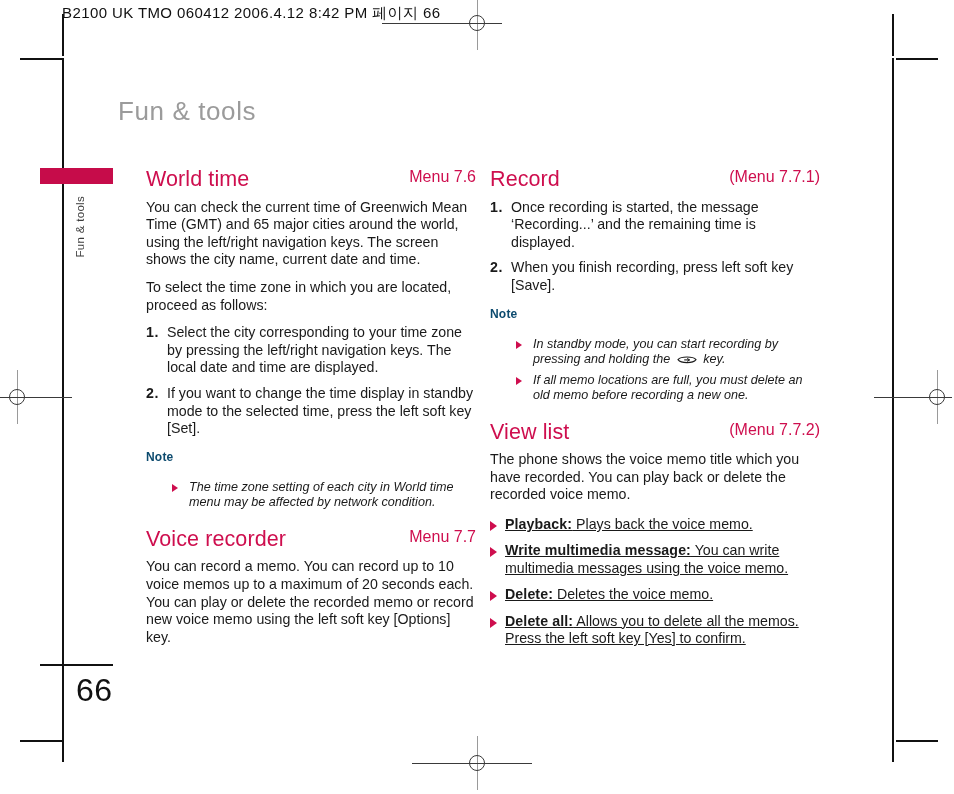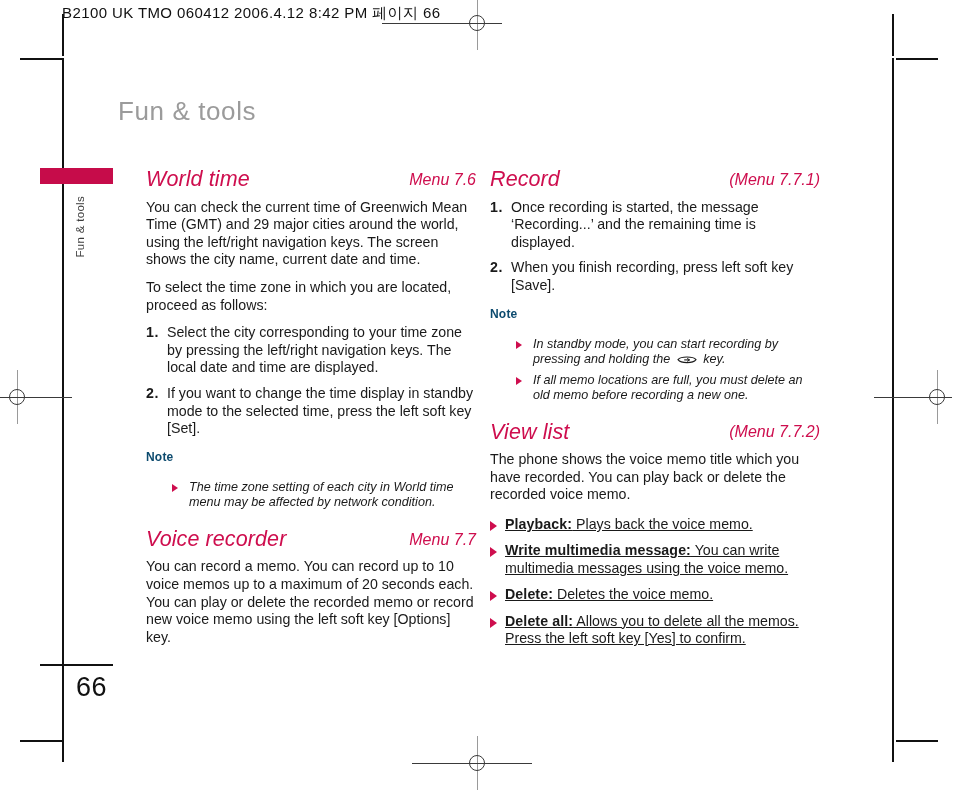--- a/index.html
+++ b/index.html
@@ -96,42 +96,41 @@
   
   .folio-rule {
     position: absolute;
     left: 40px; top: 664px;
     width: 73px; height: 1.6px;
     background: #111;
   }
   .folio {
     position: absolute;
     left: 76px; top: 672px;
-    font-size: 27px;
+    font-size: 32px;
     font-weight: 400;
     color: #111;
     letter-spacing: 0.5px;
   }
 
   
   .col {
     position: absolute;
     top: 168px;
     width: 330px;
   }
   .col-left  { left: 146px; }
   .col-right { left: 490px; }
 
   
   .sec-head {
     display: flex;
-    align-items: center;
+    align-items: flex-start;
     justify-content: space-between;
     margin-bottom: 7px;
-    font-style: italic;
   }
   .sec-title {
     color: #ce0e4e;
     font-size: 21.5px;
     font-weight: 400;
     letter-spacing: 0.1px;
     line-height: 1.1;
   }
   .sec-menu {
     color: #ce0e4e;
@@ -283,21 +282,21 @@
   <div class="folio-rule"></div>
   <div class="folio">66</div>
 
   <div class="col col-left">
 
     <div>
       <div class="sec-head">
         <div class="sec-title">World time</div>
         <div class="sec-menu">Menu 7.6</div>
       </div>
-      <p class="body">You can check the current time of Greenwich Mean Time (GMT) and 29 major cities around the world, using the left/right navigation keys. The screen shows the city name, current date and time.</p>
+      <p class="body">You can check the current time of Greenwich Mean Time (GMT) and 65 major cities around the world, using the left/right navigation keys. The screen shows the city name, current date and time.</p>
       <p class="body">To select the time zone in which you are located, proceed as follows:</p>
       <ol class="steps">
         <li>
           <span class="num">1.</span>
           <span>Select the city corresponding to your time zone by pressing the left/right navigation keys. The local date and time are displayed.</span>
         </li>
         <li>
           <span class="num">2.</span>
           <span>If you want to change the time display in standby mode to the selected time, press the left soft key [Set].</span>
         </li>

